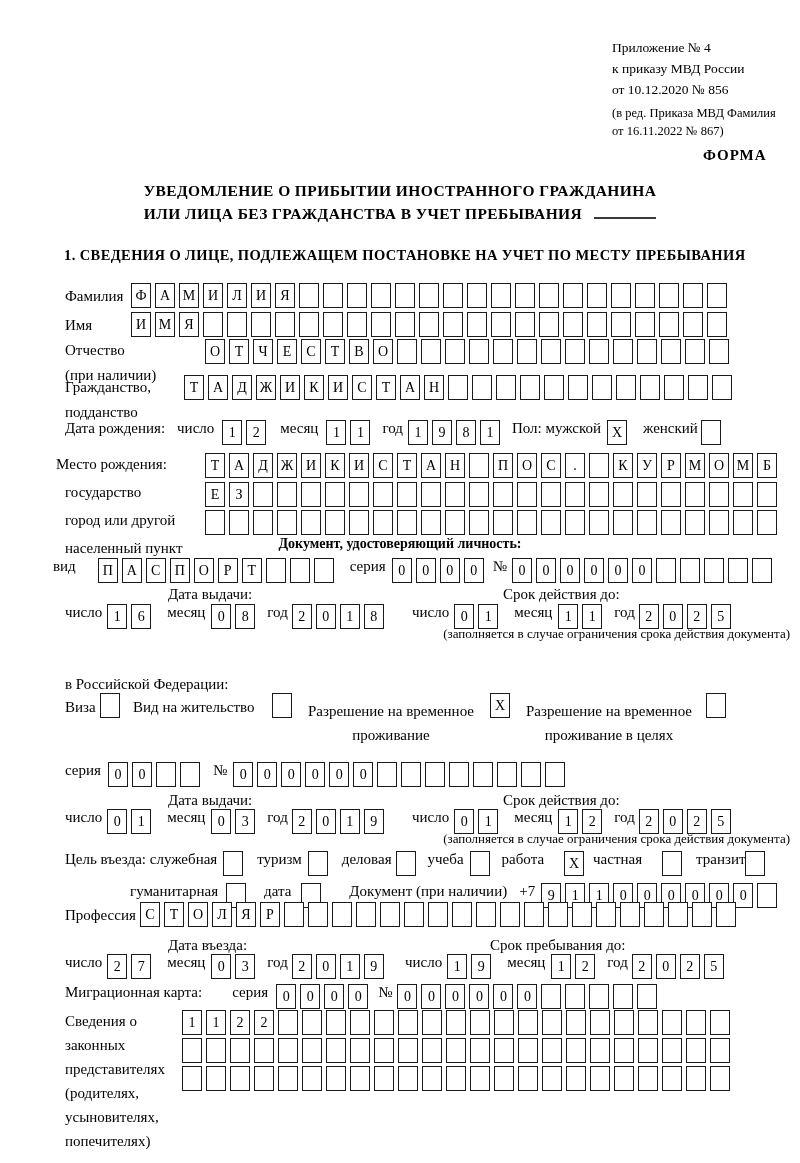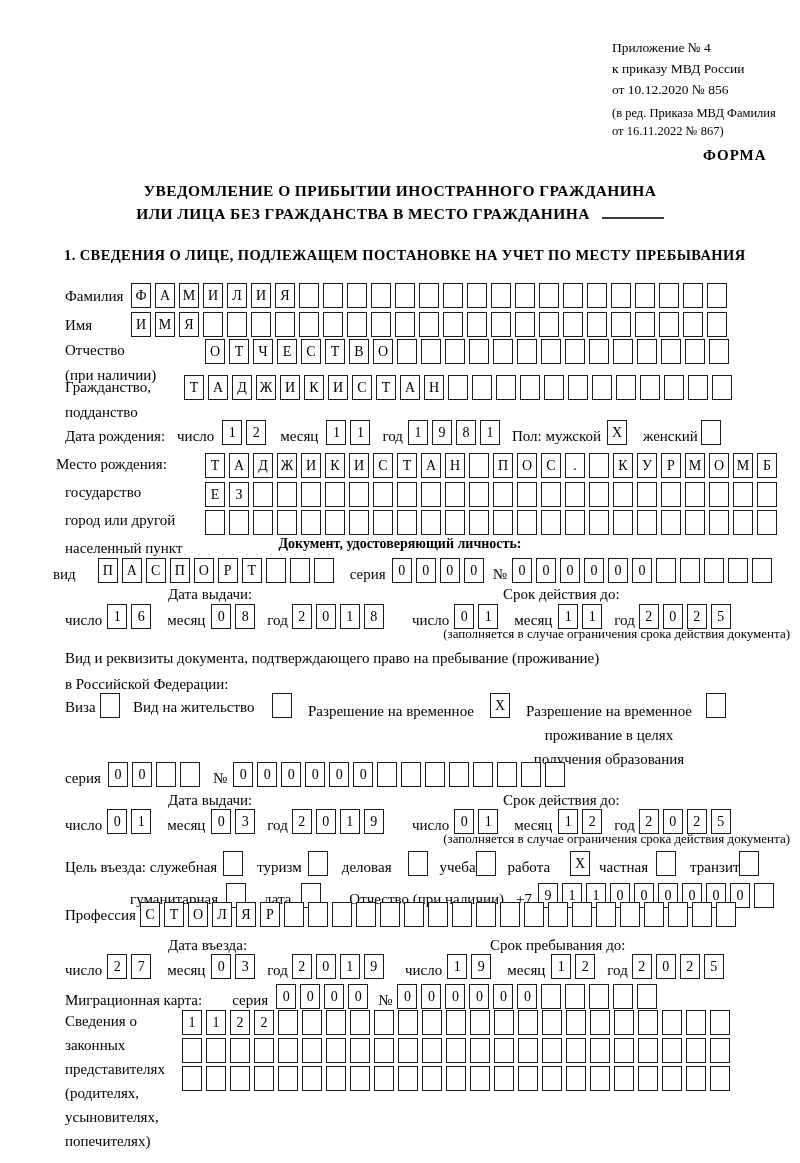--- a/index.html
+++ b/index.html
@@ -5,21 +5,21 @@
   *{box-sizing:border-box;margin:0;padding:0}
   html,body{background:#ffffff}
   .page{position:relative;width:800px;height:1163px;background:#fff;color:#000;
         font-family:"Liberation Serif","DejaVu Serif",serif;font-size:15px;overflow:hidden}
   .abs{position:absolute;white-space:nowrap}
   .b{font-weight:bold}
   .center{text-align:center}
   .right{text-align:right}
   .small{font-size:13px}
   .tiny{font-size:12.5px}
-  .row{position:absolute;display:flex;align-items:flex-end;white-space:nowrap}
+  .row{position:absolute;display:flex;align-items:flex-start;white-space:nowrap}
   .cells{display:inline-flex;flex:none}
   .cell{flex:none;width:20px;height:25px;border:1.7px solid #1b1b1b;margin-right:4px;
         display:inline-flex;align-items:center;justify-content:center;
         font-size:14px;line-height:1;background:#fff}
   .lblblock div{white-space:nowrap}
   .uline{display:inline-block;width:62px;height:14px;border-bottom:2.2px solid #3a3a3a;margin-left:12px}
 </style>
 </head>
 <body>
 
@@ -29,21 +29,21 @@
     <div>Приложение № 4</div>
     <div>к приказу МВД России</div>
     <div>от 10.12.2020 № 856</div>
     <div class="tiny" style="line-height:18px;margin-top:4px">(в ред. Приказа МВД Фамилия</div>
     <div class="tiny" style="line-height:18px">от 16.11.2022 № 867)</div>
   </div>
   <div class="abs b" style="left:703px;top:147px;letter-spacing:1px">ФОРМА</div>
 
   <div class="abs b center" style="left:0;top:182px;width:800px;font-size:15.5px;letter-spacing:.4px">УВЕДОМЛЕНИЕ О ПРИБЫТИИ ИНОСТРАННОГО ГРАЖДАНИНА</div>
   <div class="abs b center" style="left:0;top:205px;width:800px;font-size:15.5px;letter-spacing:.4px">
-    <span>ИЛИ ЛИЦА БЕЗ ГРАЖДАНСТВА В МЕСТО ГРАЖДАНИНА</span><span class="uline"></span>
+    <span>ИЛИ ЛИЦА БЕЗ ГРАЖДАНСТВА В УЧЕТ ПРЕБЫВАНИЯ</span><span class="uline"></span>
   </div>
   <div class="abs b" style="left:64px;top:247px;font-size:14.5px;letter-spacing:.4px">1. СВЕДЕНИЯ О ЛИЦЕ, ПОДЛЕЖАЩЕМ ПОСТАНОВКЕ НА УЧЕТ ПО МЕСТУ ПРЕБЫВАНИЯ</div>
 
   <span class="abs" style="left:65px;top:288px">Фамилия</span>
   <span class="cells abs" style="left:131px;top:283px">
       <span class="cell">Ф</span>
       <span class="cell">А</span>
       <span class="cell">М</span>
       <span class="cell">И</span>
       <span class="cell">Л</span>
@@ -340,41 +340,40 @@
     <span style="margin-right:4px">год</span>
     <span class="cells">
         <span class="cell">2</span>
         <span class="cell">0</span>
         <span class="cell">2</span>
         <span class="cell">5</span>
       </span>
   </div>
   <div class="abs small right" style="left:300px;top:626px;width:490px">(заполняется в случае ограничения срока действия документа)</div>
 
-  <div class="abs" style="left:65px;top:650px">Вид и реквизиты документа, подтверждающего право на пребывание (проживание)</div>
   <div class="abs" style="left:65px;top:676px">в Российской Федерации:</div>
 
   <span class="abs" style="left:65px;top:699px">Виза</span>
   <span class="cells abs" style="left:100px;top:693px">
       <span class="cell"></span>
     </span>
   <span class="abs" style="left:133px;top:699px">Вид на жительство</span>
   <span class="cells abs" style="left:272px;top:693px">
       <span class="cell"></span>
     </span>
   <div class="abs center lblblock" style="left:300px;top:699px;width:182px;line-height:24px">
     <div>Разрешение на временное</div>
+    <div>проживание</div>
   </div>
   <span class="cells abs" style="left:490px;top:693px">
       <span class="cell">X</span>
     </span>
   <div class="abs center lblblock" style="left:520px;top:699px;width:178px;line-height:24px">
     <div>Разрешение на временное</div>
     <div>проживание в целях</div>
-    <div>получения образования</div>
   </div>
   <span class="cells abs" style="left:706px;top:693px">
       <span class="cell"></span>
     </span>
 
   <div class="row" style="left:65px;top:762px">
     <span style="margin-right:7px">серия</span>
     <span class="cells" style="margin-right:9px">
         <span class="cell">0</span>
         <span class="cell">0</span>
@@ -445,52 +444,52 @@
 
   <div class="row" style="left:65px;top:851px">
     <span style="margin-right:6px">Цель въезда: служебная</span>
     <span class="cells" style="margin-right:10px">
         <span class="cell"></span>
       </span>
     <span style="margin-right:6px">туризм</span>
     <span class="cells" style="margin-right:10px">
         <span class="cell"></span>
       </span>
-    <span style="margin-right:16px">деловая</span>
-    <span class="cells" style="margin-right:8px">
-        <span class="cell"></span>
-      </span>
-    <span style="margin-right:0">учеба</span>
+    <span style="margin-right:4px">деловая</span>
+    <span class="cells" style="margin-right:8px">
+        <span class="cell"></span>
+      </span>
+    <span style="margin-right:6px">учеба</span>
     <span class="cells" style="margin-right:8px">
         <span class="cell"></span>
       </span>
     <span style="margin-right:20px">работа</span>
     <span class="cells" style="margin-right:5px">
         <span class="cell">X</span>
       </span>
-    <span style="margin-right:8px">частная</span>
+    <span style="margin-right:20px">частная</span>
     <span class="cells" style="margin-right:10px">
         <span class="cell"></span>
       </span>
     <span style="">транзит</span>
     <span class="cells">
         <span class="cell"></span>
       </span>
   </div>
 
   <div class="row" style="left:130px;top:883px">
     <span style="margin-right:8px">гуманитарная</span>
     <span class="cells" style="margin-right:14px">
         <span class="cell"></span>
       </span>
     <span style="margin-right:10px">дата</span>
     <span class="cells" style="margin-right:24px">
         <span class="cell"></span>
       </span>
-    <span style="margin-right:12px">Отчество (при наличии)</span>
+    <span style="margin-right:12px">Документ (при наличии)</span>
     <span style="margin-right:6px">+7</span>
     <span class="cells">
         <span class="cell">9</span>
         <span class="cell">1</span>
         <span class="cell">1</span>
         <span class="cell">0</span>
         <span class="cell">0</span>
         <span class="cell">0</span>
         <span class="cell">0</span>
         <span class="cell">0</span>

